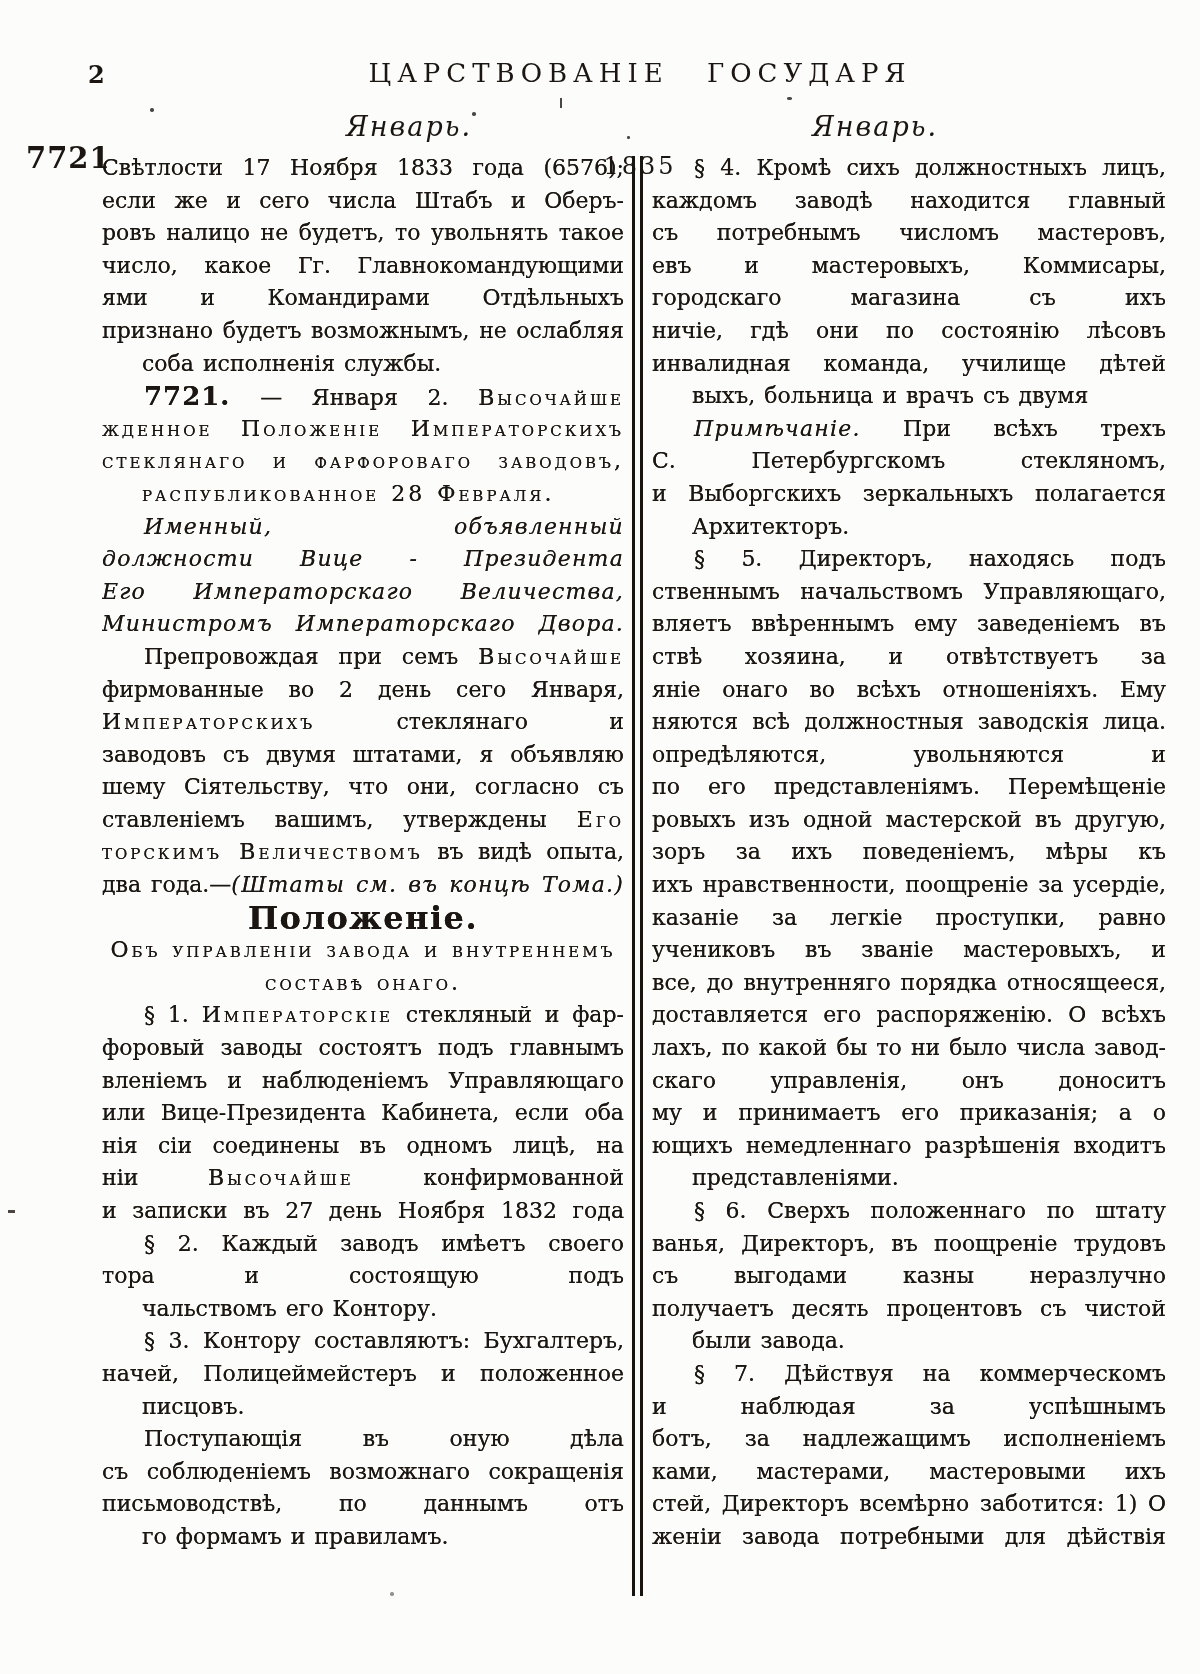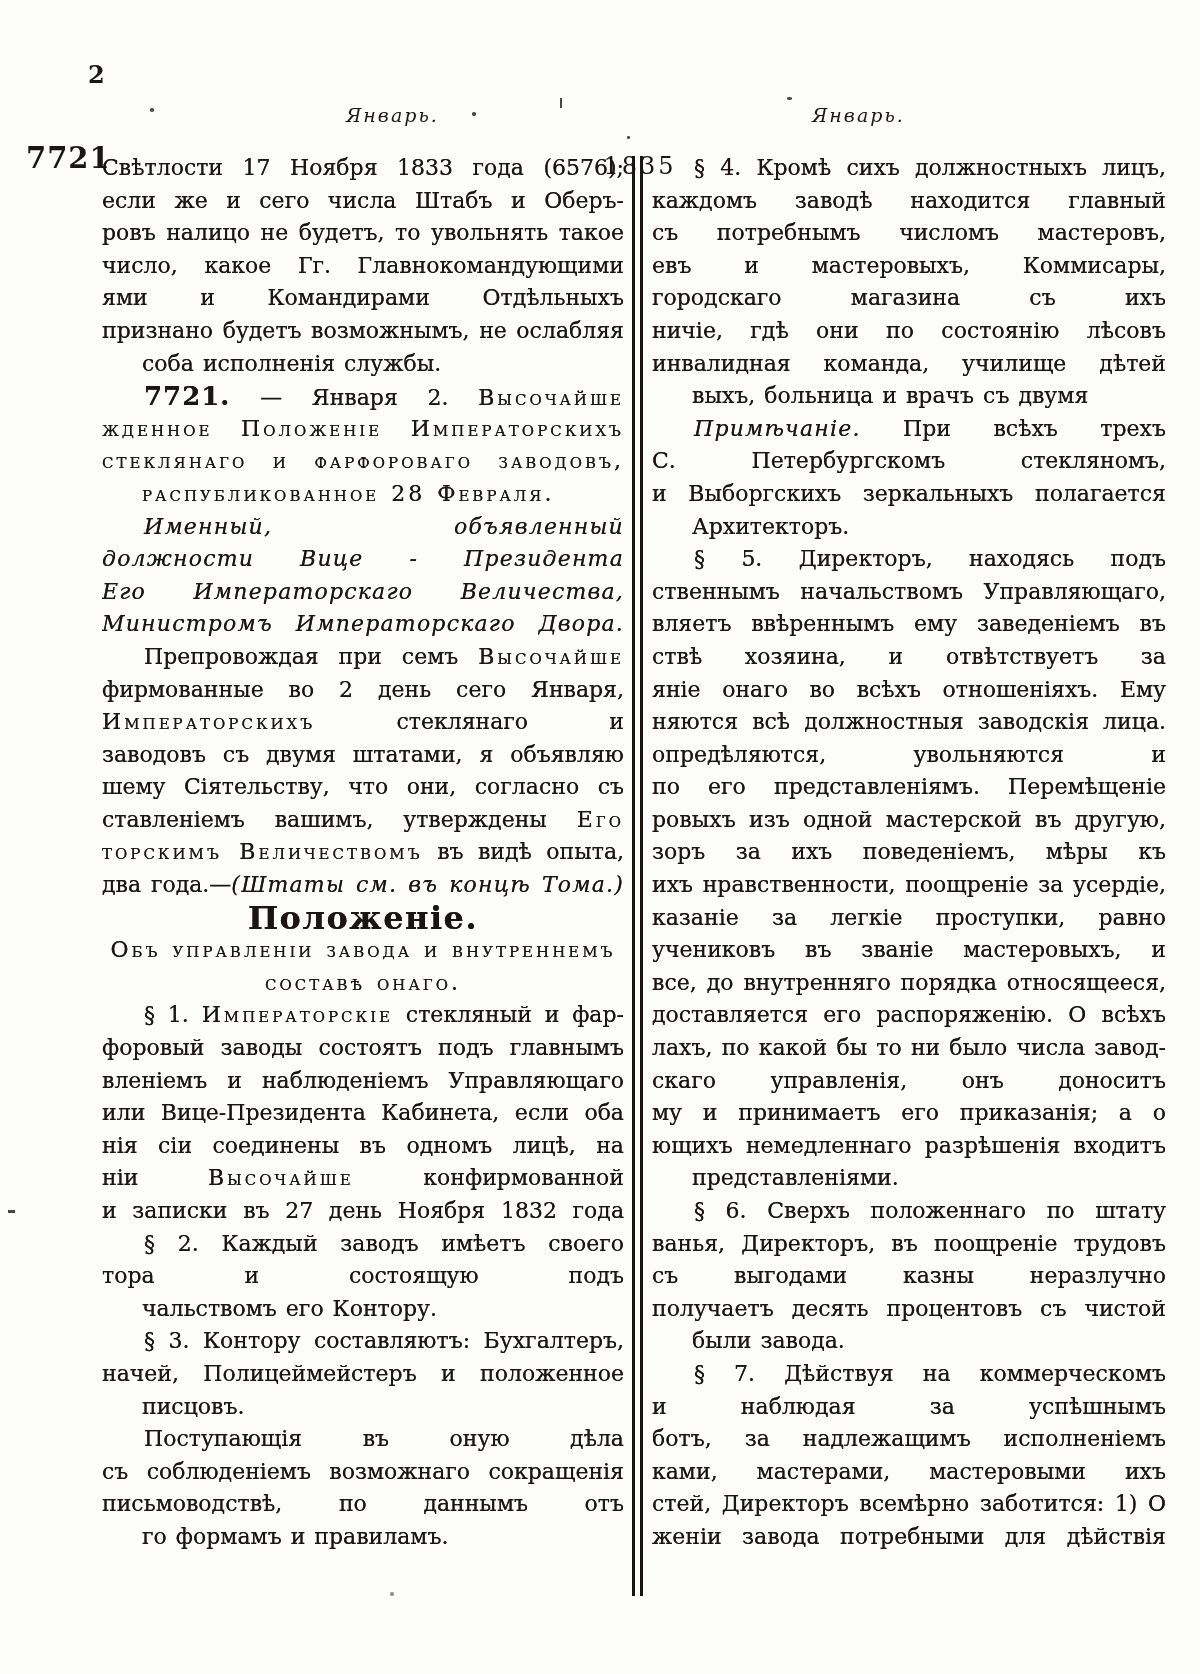--- a/index.html
+++ b/index.html
@@ -16,22 +16,22 @@
   .page-num{
     position:absolute;left:88px;top:60px;
     font-size:24px;font-weight:bold;letter-spacing:1px;
   }
   .running-title{
     position:absolute;left:90px;top:58px;width:1100px;
     text-align:center;
     font-size:26px;letter-spacing:6px;word-spacing:24px;
   }
   .month-left,.month-right{
-    position:absolute;top:104px;
-    font-style:italic;font-size:19px;letter-spacing:2px;
+    position:absolute;top:111px;
+    font-style:italic;font-size:27px;letter-spacing:2px;
   }
   .month-left{left:346px;}
   .month-right{left:812px;}
   .year{
     position:absolute;left:90px;top:109px;width:1100px;
     text-align:center;font-size:24px;letter-spacing:3px;margin-top:43px;
   }
   
   .margin-num{
     position:absolute;left:26px;top:141px;
@@ -74,20 +74,21 @@
   .sp5{left:627px;top:136px;width:3px;height:3px;}
   .sp6{left:8px;top:1210px;width:7px;height:3px;border-radius:0;}
   .sp7{left:390px;top:1592px;width:4px;height:4px;opacity:.5;}
 </style>
 </head>
 <body>
 
 <div class="page">
 
   <div class="page-num">2</div>
+  <div class="running-title">ЦАРСТВОВАНІЕ ГОСУДАРЯ</div>
   <div class="month-left">Январь.</div>
   <div class="year">1835</div>
   <div class="month-right">Январь.</div>
 
   <div class="margin-num">7721</div>
 
   <div class="divider"></div>
 
   <div class="col col-left" id="col-left">
       <div class="line a-j"><span class="seg-r">Свѣтлости 17 Ноября 1833 года (6576);</span></div>

